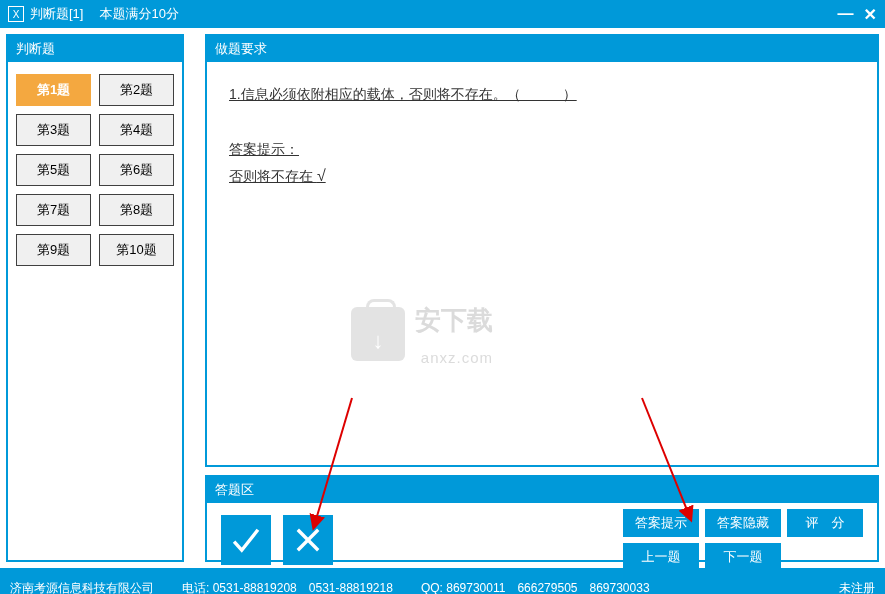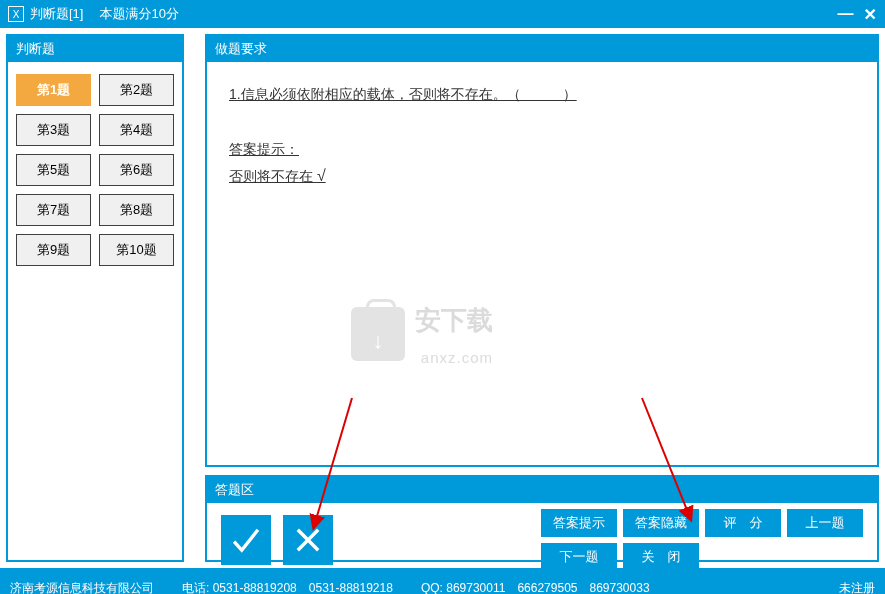--- a/index.html
+++ b/index.html
@@ -40,21 +40,21 @@
     .watermark-text { display: flex; flex-direction: column; }
     .watermark-text .cn { font-size: 26px; color: #b8b8b8; font-weight: bold; }
     .watermark-text .en { font-size: 15px; color: #b8b8b8; letter-spacing: 1px; }
     
     .answer-panel { height: 87px; border: 2px solid #0099d9; display: flex; flex-direction: column; }
     .answer-body { flex: 1; display: flex; align-items: center; padding: 6px 14px; gap: 12px; position: relative; }
     
     .choice-btn { width: 50px; height: 50px; background: #0099d9; color: #fff; display: flex; align-items: center; justify-content: center; cursor: pointer; }
     .choice-btn svg { width: 34px; height: 34px; stroke: #fff; stroke-width: 4; fill: none; }
     
-    .action-buttons { margin-left: auto; display: grid; grid-template-columns: repeat(4, 1fr); gap: 6px; }
+    .action-buttons { margin-left: auto; display: grid; grid-template-columns: repeat(3, 1fr); gap: 6px; }
     .action-btn { background: #0099d9; color: #fff; border: none; font-size: 13px; padding: 5px 12px; cursor: pointer; min-width: 72px; text-align: center; }
     
     .red-arrow { position: absolute; pointer-events: none; }
     
     .footer { height: 40px; background: #0099d9; color: #fff; display: flex; align-items: center; padding: 0 10px; font-size: 12px; gap: 28px; }
     .footer-right { margin-left: auto; }
   </style>
 </head>
 <body>
 
@@ -142,21 +142,20 @@
               <line x1="32" y1="8" x2="8" y2="32"></line>
             </svg>
         </div>
 
         <div class="action-buttons">
           <button class="action-btn">答案提示</button>
           <button class="action-btn">答案隐藏</button>
           <button class="action-btn">评　分</button>
           <button class="action-btn">上一题</button>
           <button class="action-btn">下一题</button>
-          <button class="action-btn">关　闭</button>
         </div>
       </div>
     </div>
   </div>
 </div>
 
 <div class="footer">
   <span>济南考源信息科技有限公司</span>
   <span>
     <span>电话:</span>

